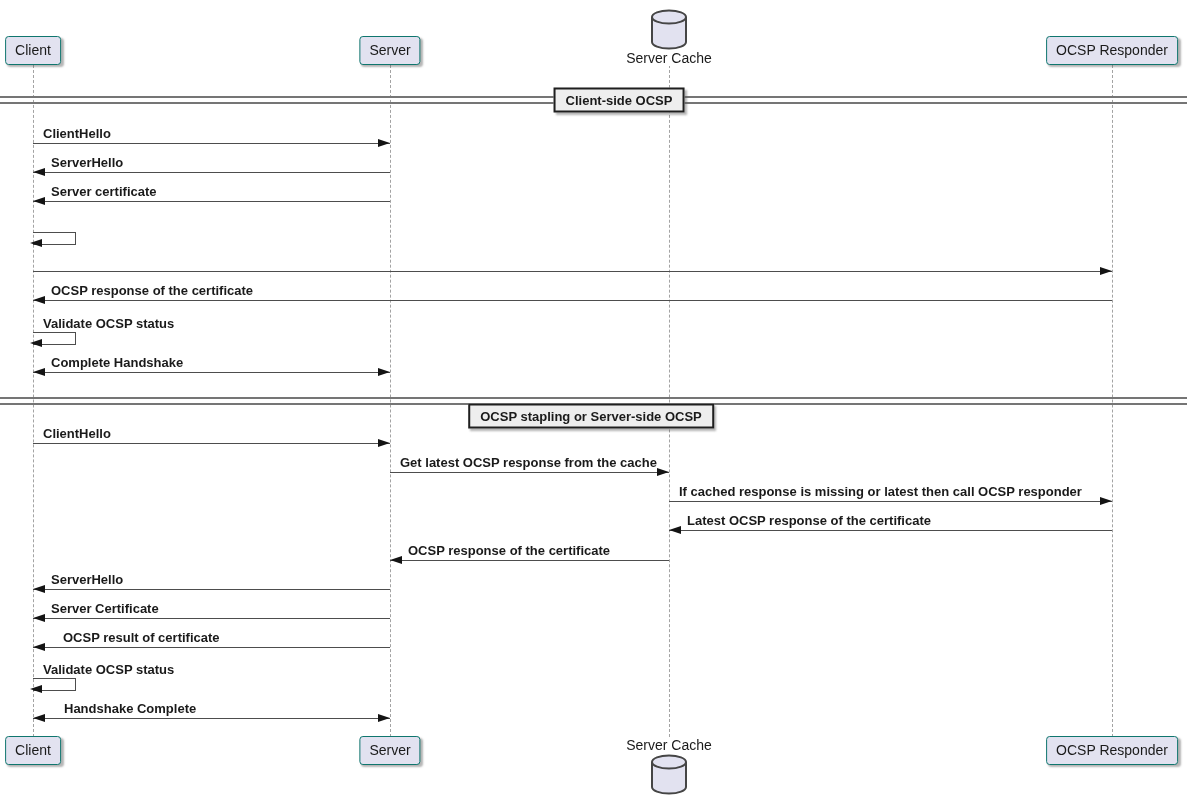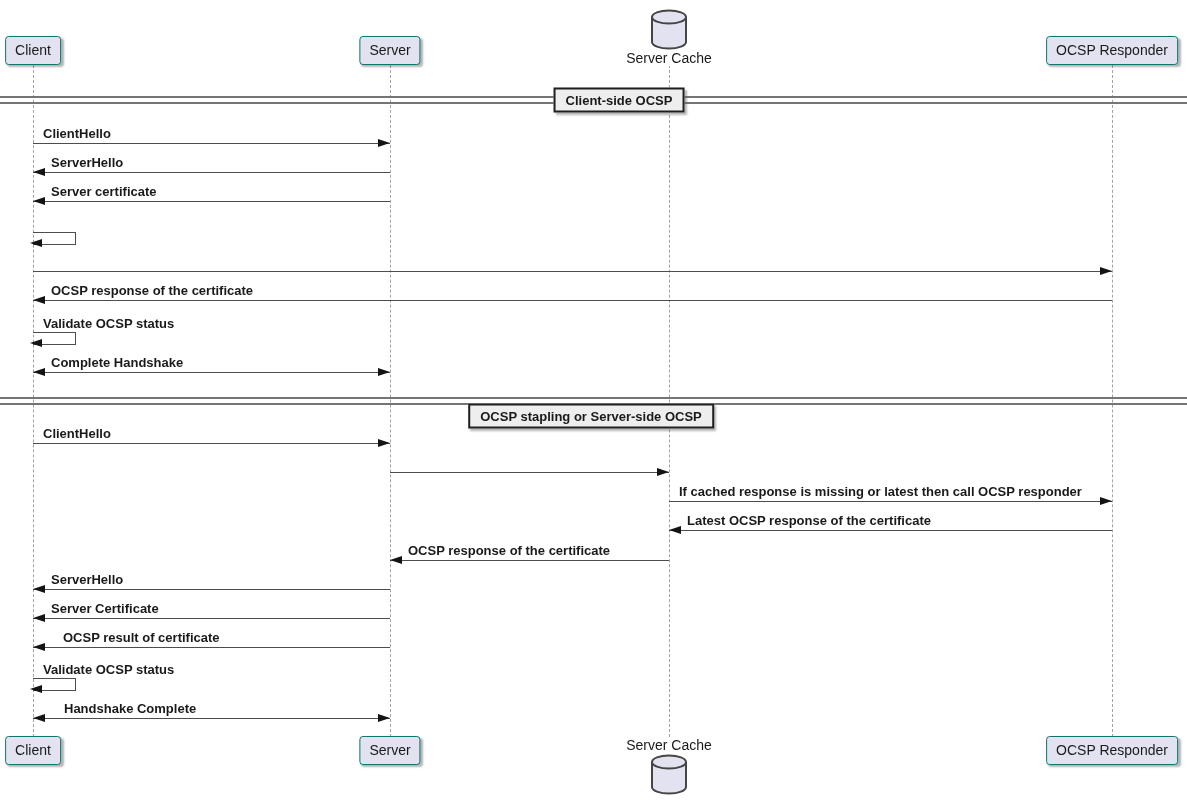--- a/index.html
+++ b/index.html
@@ -86,20 +86,21 @@
     <div class="selfloop" style="left: 33px; top: 332px;"></div>
     <div class="head l" style="left: 30px; top: 339px;"></div>
     <div class="msgline" style="left: 33px; top: 372px; width: 357px;"></div>
     <div class="msglabel" style="left: 51px; top: 355px;">Complete Handshake</div>
     <div class="head r" style="left: 378px; top: 368px;"></div>
     <div class="head l" style="left: 33px; top: 368px;"></div>
     <div class="msgline" style="left: 33px; top: 443px; width: 357px;"></div>
     <div class="msglabel" style="left: 43px; top: 426px;">ClientHello</div>
     <div class="head r" style="left: 378px; top: 439px;"></div>
     <div class="msgline" style="left: 390px; top: 472px; width: 279px;"></div>
+    <div class="msglabel" style="left: 400px; top: 455px;">Get latest OCSP response from the cache</div>
     <div class="head r" style="left: 657px; top: 468px;"></div>
     <div class="msgline" style="left: 669px; top: 501px; width: 443px;"></div>
     <div class="msglabel" style="left: 679px; top: 484px;">If cached response is missing or latest then call OCSP responder</div>
     <div class="head r" style="left: 1100px; top: 497px;"></div>
     <div class="msgline" style="left: 669px; top: 530px; width: 443px;"></div>
     <div class="msglabel" style="left: 687px; top: 513px;">Latest OCSP response of the certificate</div>
     <div class="head l" style="left: 669px; top: 526px;"></div>
     <div class="msgline" style="left: 390px; top: 560px; width: 279px;"></div>
     <div class="msglabel" style="left: 408px; top: 543px;">OCSP response of the certificate</div>
     <div class="head l" style="left: 390px; top: 556px;"></div>

